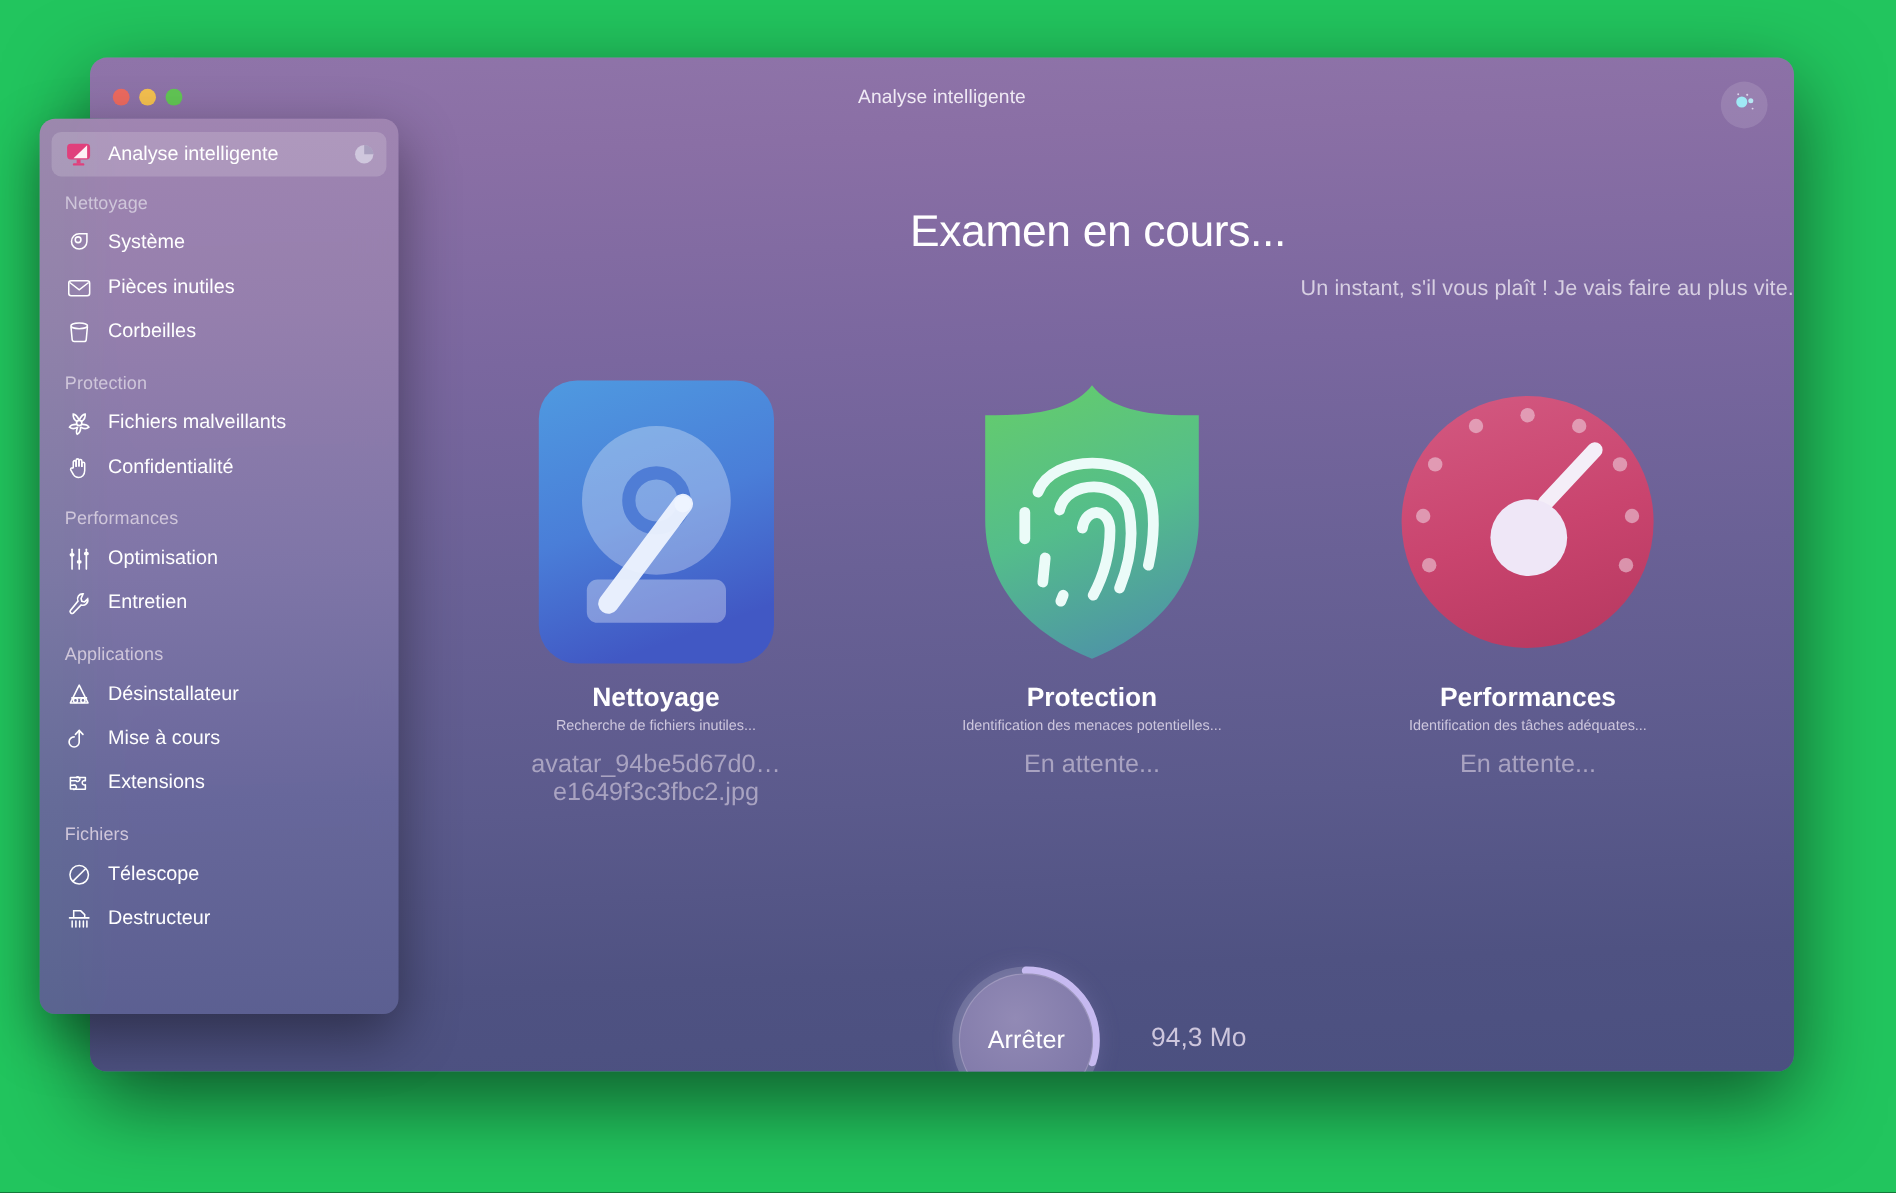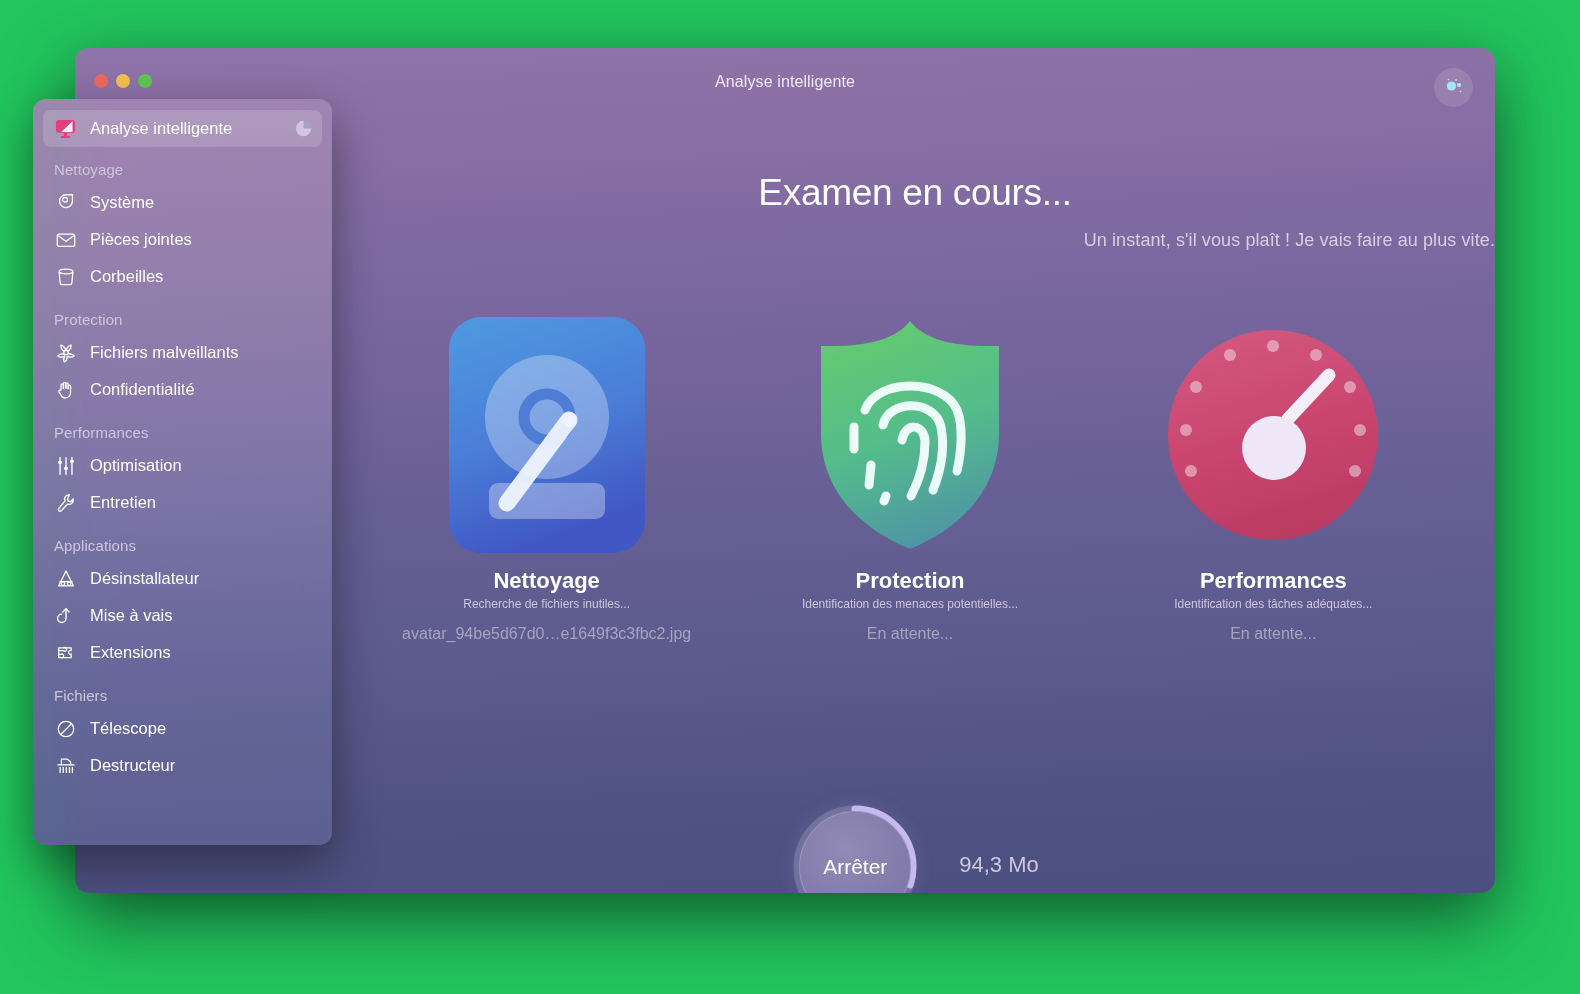--- a/index.html
+++ b/index.html
@@ -62,21 +62,21 @@
 
   
   .cards {
     position: absolute; left: 30px; right: 40px; top: 190px;
     display: flex; justify-content: space-around; align-items: flex-start;
   }
   .card { width: 330px; text-align: center; }
   .card-icon { height: 250px; display: flex; align-items: center; justify-content: center; }
   .card-title { margin-top: 8px; font-size: 22px; font-weight: bold; color: #fff; }
   .card-sub   { margin-top: 2px; font-size: 12px; color: #cdc6dd; line-height: 1.42; }
-  .card-extra { margin-top: 12px; font-size: 16px; color: #a9a3c1; }
+  .card-extra { margin-top: 12px; font-size: 21px; color: #a9a3c1; }
 
   
   .footer {
     position: absolute; left: 0; right: 0; bottom: -38px;
     display: flex; align-items: center; justify-content: center; gap: 14px;
   }
   .stop-wrap { position: relative; width: 128px; height: 128px; }
   .stop-btn {
     position: absolute; left: 8px; top: 8px; width: 112px; height: 112px;
     border-radius: 50%;
@@ -285,21 +285,21 @@
       </span>
       <span class="sb-label">Système</span>
     </div>
     <div class="sb-item">
       <span class="sb-ico">
         <svg width="22" height="22" viewBox="0 0 24 24" fill="none" stroke="#fff" stroke-width="1.4">
           <rect x="2.5" y="5.5" width="19" height="13.5" rx="2.2"></rect>
           <path d="M3.4 7 L12 13.6 L20.6 7"></path>
         </svg>
       </span>
-      <span class="sb-label">Pièces jointes</span>
+      <span class="sb-label">Pièces inutiles</span>
     </div>
     <div class="sb-item">
       <span class="sb-ico">
         <svg width="22" height="22" viewBox="0 0 24 24" fill="none" stroke="#fff" stroke-width="1.4">
           <path d="M4.5 6.5 L5.6 18.5 a2 2 0 0 0 2 1.8 h8.8 a2 2 0 0 0 2-1.8 L19.5 6.5"></path>
           <ellipse cx="12" cy="6" rx="7.5" ry="2.6"></ellipse>
         </svg>
       </span>
       <span class="sb-label">Corbeilles</span>
     </div>
@@ -365,21 +365,21 @@
       </span>
       <span class="sb-label">Désinstallateur</span>
     </div>
     <div class="sb-item">
       <span class="sb-ico">
         <svg width="22" height="22" viewBox="0 0 24 24" fill="none" stroke="#fff" stroke-width="1.5" stroke-linecap="round">
           <path d="M12 4.4 V14.5 a4.6 4.6 0 1 1-4.6-4.6"></path>
           <path d="M8.6 7.6 L12 4 L15.4 7.6"></path>
         </svg>
       </span>
-      <span class="sb-label">Mise à vais</span>
+      <span class="sb-label">Mise à cours</span>
     </div>
     <div class="sb-item">
       <span class="sb-ico">
         <svg width="22" height="22" viewBox="0 0 24 24" fill="none" stroke="#fff" stroke-width="1.4" stroke-linejoin="round">
           <path d="M4 6.5 h5.2 a2 2 0 1 1 0 3 H4 v4 h2.4 a2 2 0 1 1 0 3.4 H4 v-10.4 Z"></path>
           <path d="M9.2 6.5 h8.4 v3 a2 2 0 1 0 0 3.6 v4 H6.4"></path>
         </svg>
       </span>
       <span class="sb-label">Extensions</span>
     </div>

